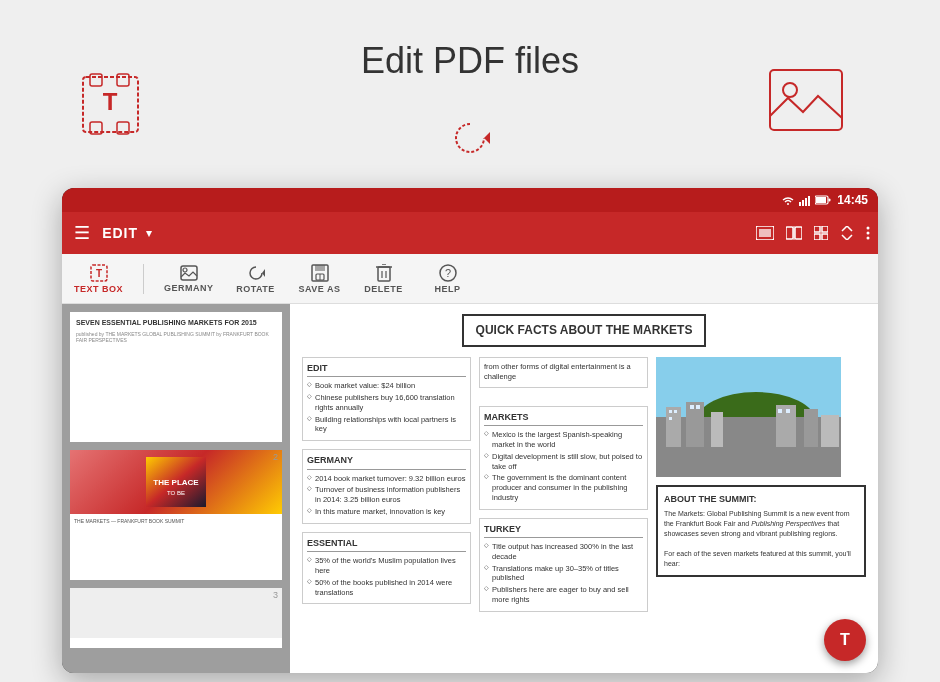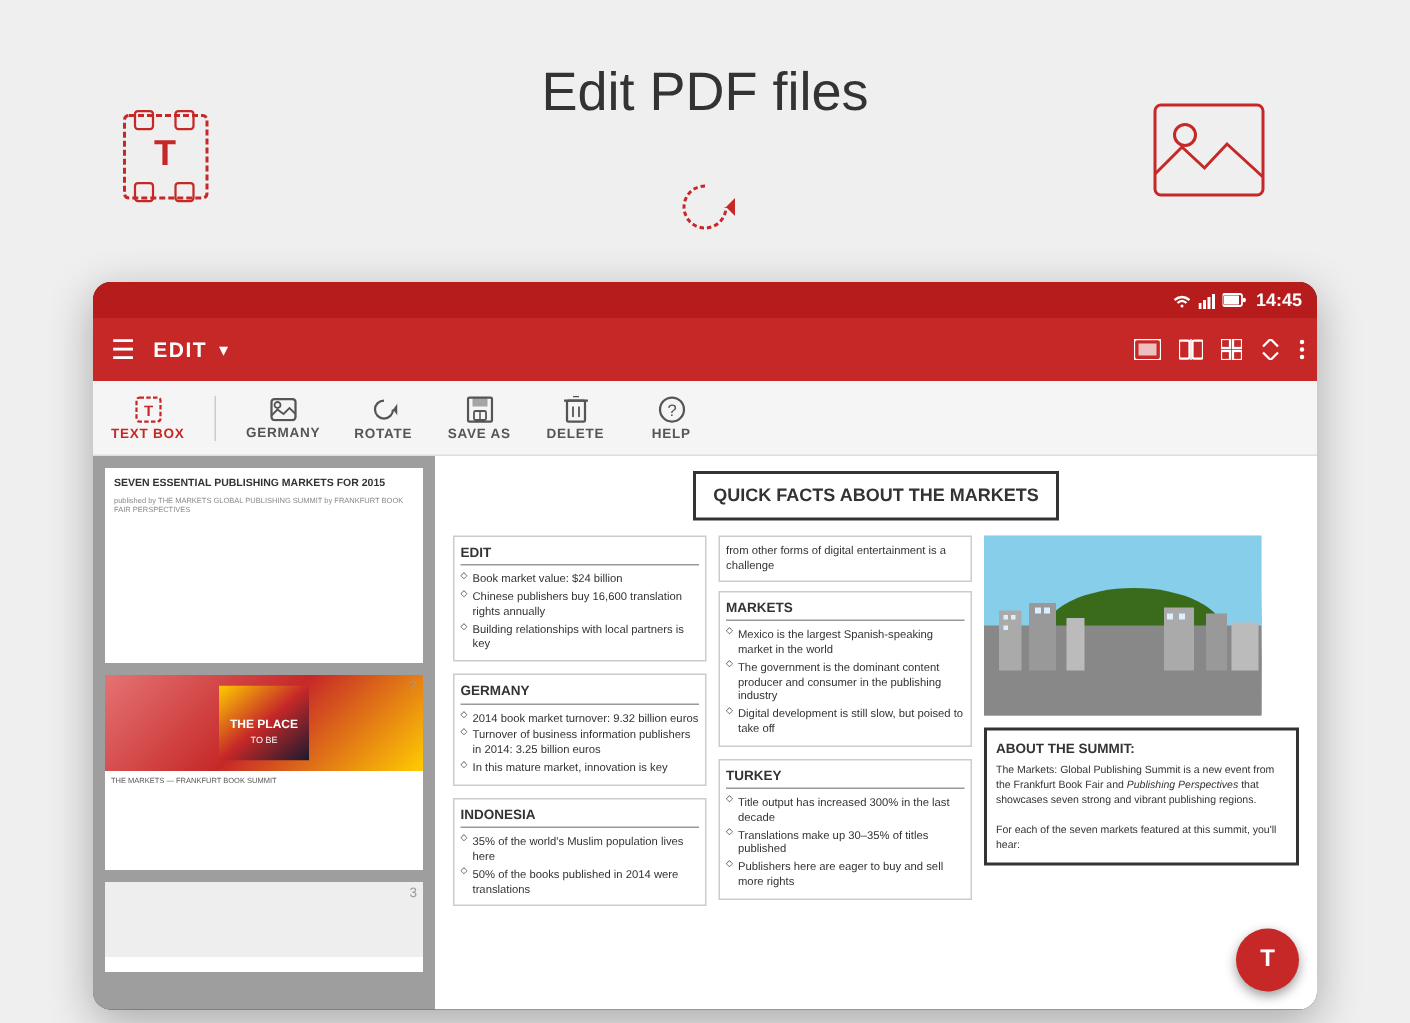--- a/index.html
+++ b/index.html
@@ -507,35 +507,35 @@
             </div>
 
             <div class="section-block">
               <div class="col-section-title">GERMANY</div>
               <div class="col-item">2014 book market turnover: 9.32 billion euros</div>
               <div class="col-item">Turnover of business information publishers in 2014: 3.25 billion euros</div>
               <div class="col-item">In this mature market, innovation is key</div>
             </div>
 
             <div class="section-block">
-              <div class="col-section-title">INDONESIA</div>
+              <div class="col-section-title">ESSENTIAL</div>
               <div class="col-item">35% of the world's Muslim population lives here</div>
               <div class="col-item">50% of the books published in 2014 were translations</div>
             </div>
           </div>
 
           <div class="pdf-col">
 
-            <div style="font-size:7.5px;margin-bottom:6px;border:1px solid #ccc;padding:4px;">from other forms of digital entertainment is a challenge</div>
+            <div style="font-size:7.5px;margin-bottom:18px;border:1px solid #ccc;padding:4px;">from other forms of digital entertainment is a challenge</div>
 
             <div class="section-block">
               <div class="col-section-title">MARKETS</div>
               <div class="col-item">Mexico is the largest Spanish-speaking market in the world</div>
+              <div class="col-item">Digital development is still slow, but poised to take off</div>
               <div class="col-item">The government is the dominant content producer and consumer in the publishing industry</div>
-              <div class="col-item">Digital development is still slow, but poised to take off</div>
             </div>
 
             <div class="section-block">
               <div class="col-section-title">TURKEY</div>
               <div class="col-item">Title output has increased 300% in the last decade</div>
               <div class="col-item">Translations make up 30–35% of titles published</div>
               <div class="col-item">Publishers here are eager to buy and sell more rights</div>
             </div>
           </div>
 

